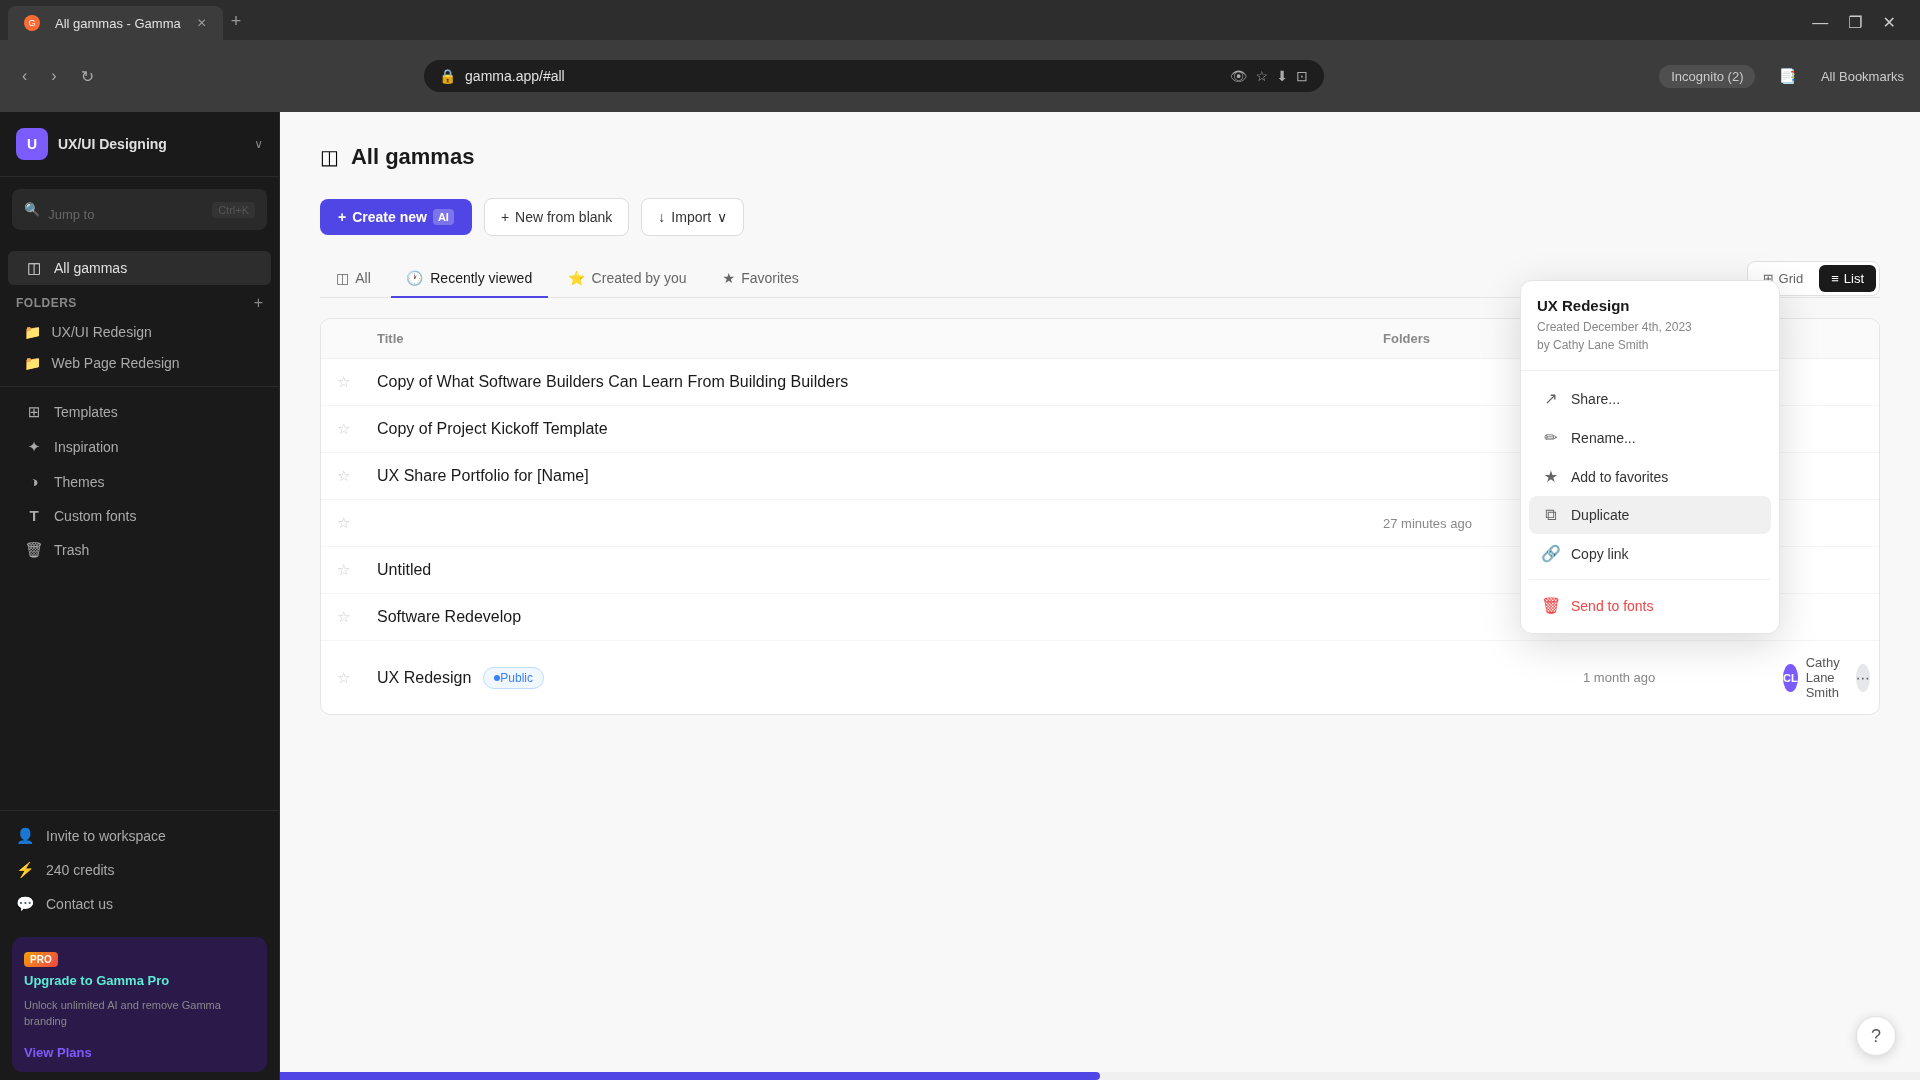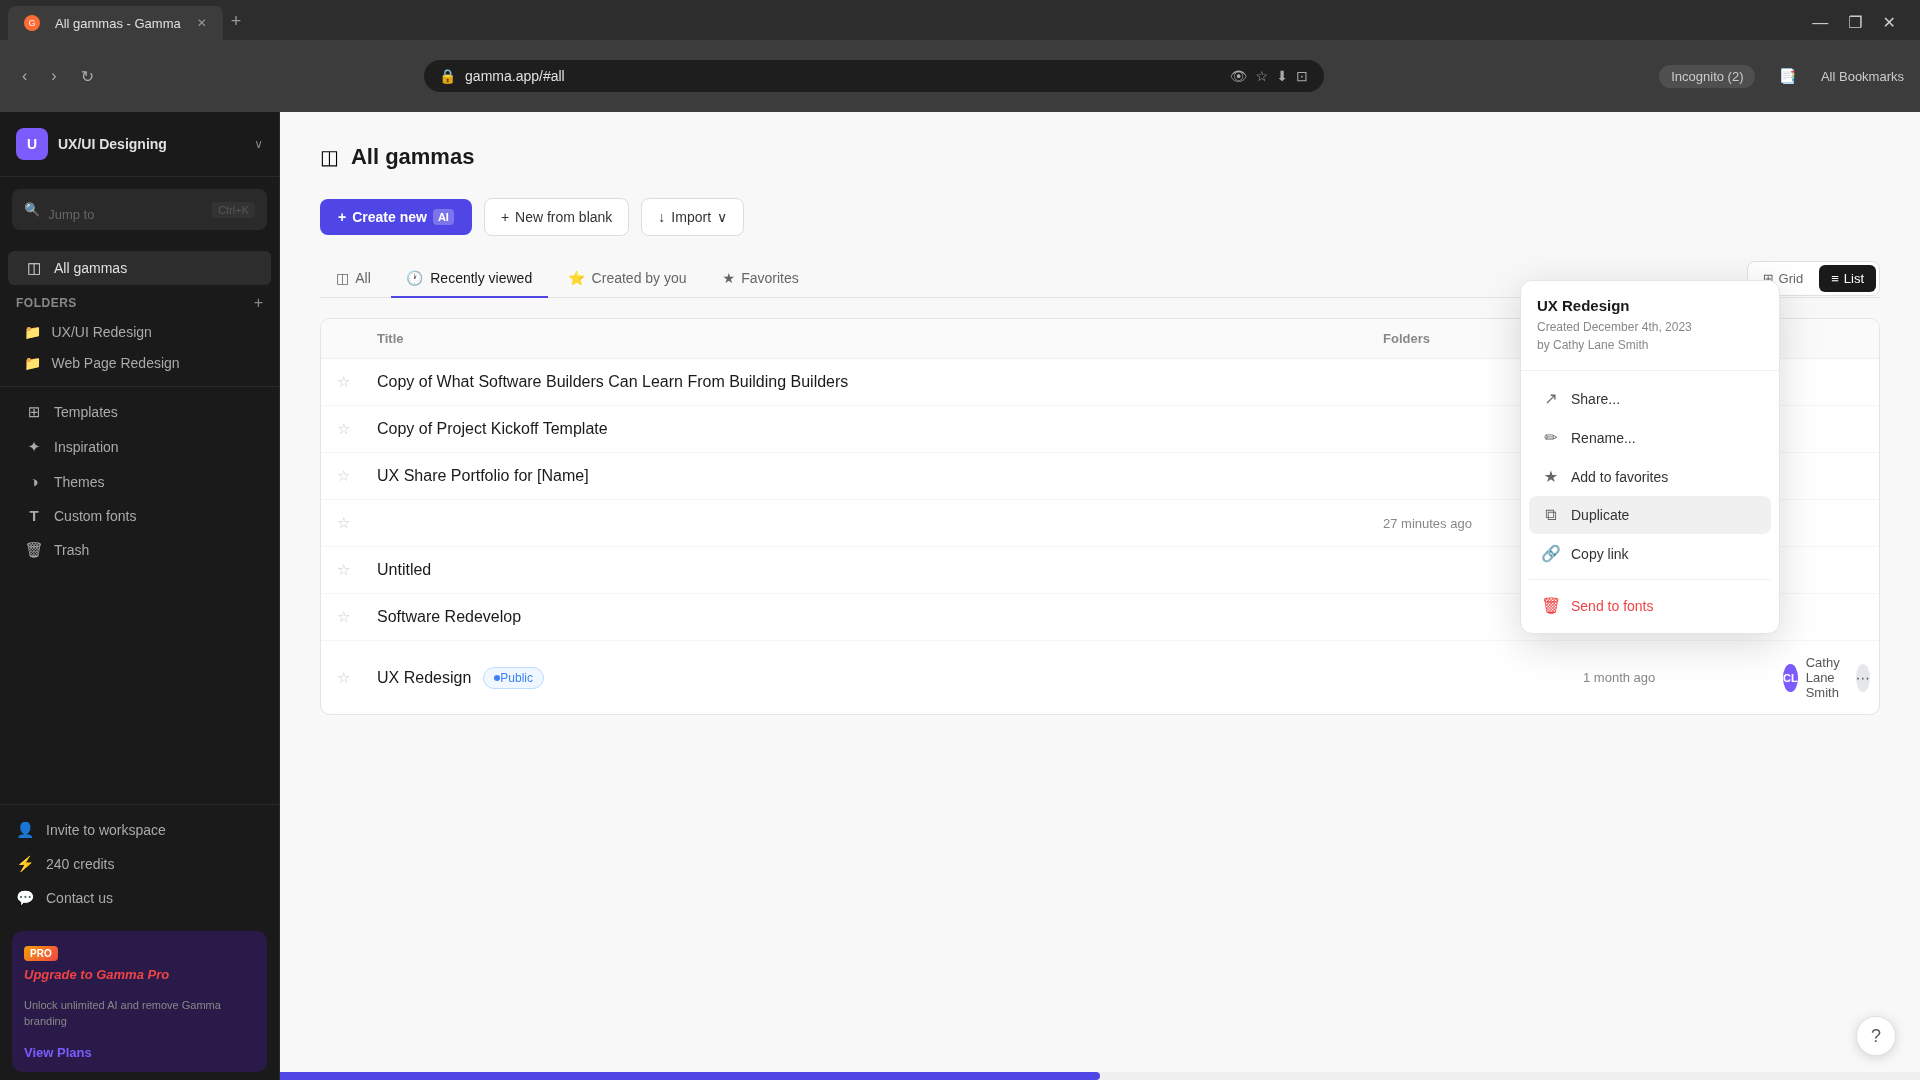--- a/index.html
+++ b/index.html
@@ -56,21 +56,21 @@
     .folder-item { display: flex; align-items: center; gap: 10px; padding: 7px 16px; cursor: pointer; color: #aaa; font-size: 14px; margin: 1px 8px; border-radius: 6px; }
     .folder-icon { font-size: 14px; color: #888; }
 
     .sidebar-divider { border: none; border-top: 1px solid #2a2a2a; margin: 8px 0; }
 
     .sidebar-bottom { padding: 8px 0; border-top: 1px solid #2a2a2a; }
     .bottom-item { display: flex; align-items: center; gap: 10px; padding: 8px 16px; cursor: pointer; color: #aaa; font-size: 14px; }
 
     .upgrade-banner { margin: 8px 12px; background: #2a1a4a; border-radius: 10px; padding: 12px; }
     .pro-badge { background: linear-gradient(135deg, #f59e0b, #ef4444); color: white; font-size: 10px; font-weight: bold; padding: 2px 6px; border-radius: 4px; display: inline-block; margin-bottom: 6px; }
-    .upgrade-title { color: #ef4444; font-size: 13px; font-weight: 600; margin-bottom: 16px; font-style: italic; }
+    .upgrade-title { color: #5eead4; font-size: 13px; font-weight: 600; margin-bottom: 10px; }
     .upgrade-desc { color: #888; font-size: 11px; line-height: 1.4; margin-bottom: 10px; }
     .view-plans-btn { color: #7c5cfc; font-size: 13px; font-weight: 700; cursor: pointer; margin-top: 16px; }
 
     
     .main-content { flex: 1; background: #f8f8f8; overflow-y: auto; padding: 32px 40px; }
 
     .page-header { display: flex; align-items: center; gap: 12px; margin-bottom: 28px; }
     .page-icon { font-size: 20px; }
     .page-title { font-size: 22px; font-weight: 700; color: #1a1a1a; }
 

